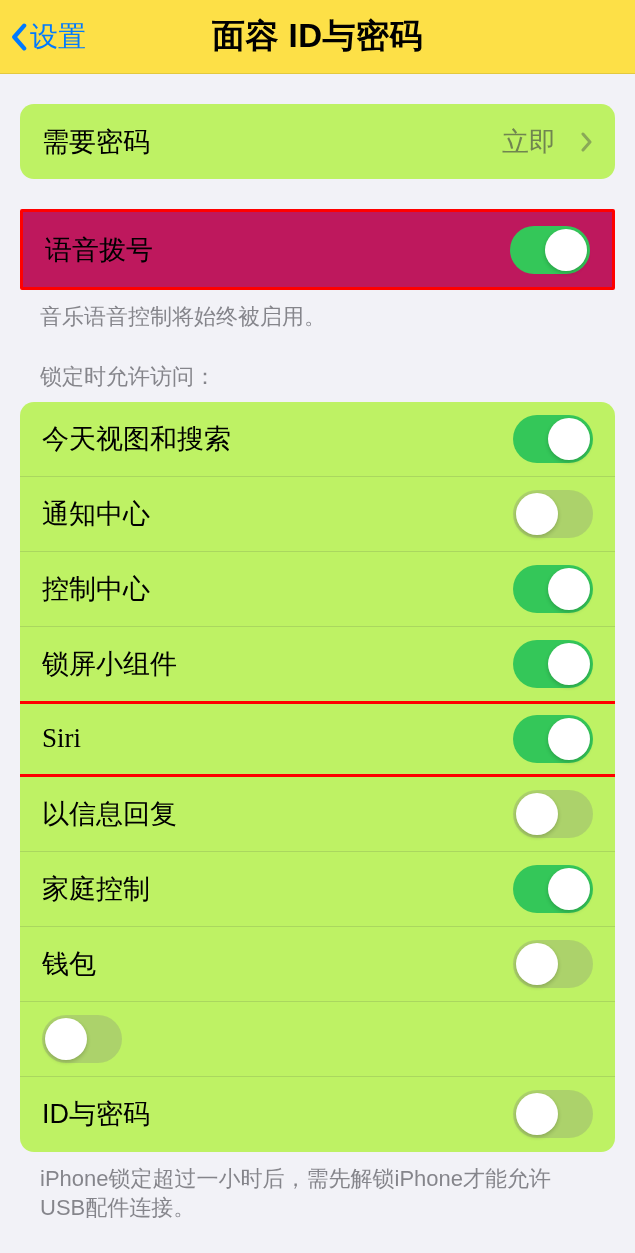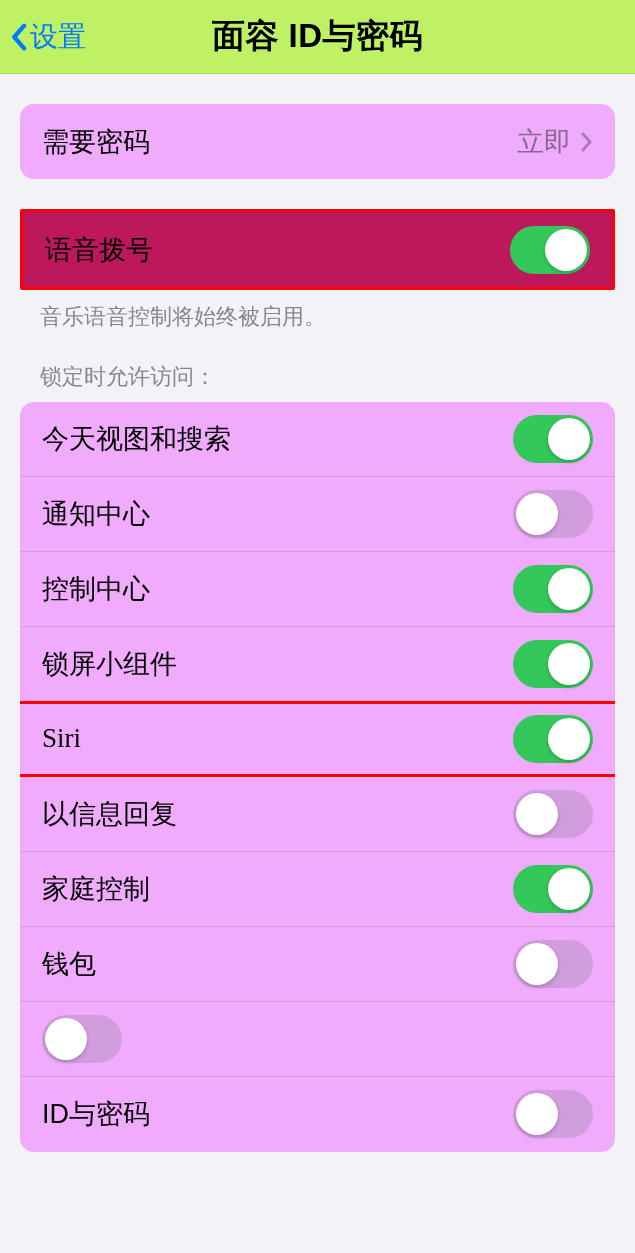--- a/index.html
+++ b/index.html
@@ -10,21 +10,21 @@
     }
     body {
       width: 635px;
       height: 1253px;
       background: #f2f2f7;
       font-family: -apple-system, "SF Pro Text", "Helvetica Neue", Arial, sans-serif;
       overflow: hidden;
     }
     .navbar {
       height: 74px;
-      background: #bef264;
+      background: #fde047;
       border-bottom: 1px solid rgba(0,0,0,0.1);
       display: flex;
       align-items: center;
       position: relative;
       padding: 0 10px;
     }
     .back-btn {
       display: flex;
       align-items: center;
       color: #007aff;
@@ -43,21 +43,21 @@
       font-size: 33px;
       font-weight: 600;
       color: #000;
       letter-spacing: 0.5px;
     }
     .content {
       padding: 0;
     }
     .group {
       margin: 30px 20px 0 20px;
-      background: #f0abfc;
+      background: #bef264;
       border-radius: 14px;
       overflow: hidden;
       text-align: center;
     }
     .group-first {
       margin-top: 30px;
     }
     .row {
       display: flex;
       align-items: center;
@@ -70,21 +70,21 @@
     .row:last-child {
       border-bottom: none;
     }
     .row-label {
       font-size: 27px;
       color: #000;
     }
     .row-right {
       display: flex;
       align-items: center;
-      gap: 10px;
+      gap: 25px;
     }
     .row-value {
       font-size: 27px;
       color: rgba(60,60,67,0.6);
     }
     .chevron {
       width: 12px;
       height: 20px;
       color: rgba(60,60,67,0.4);
     }
@@ -250,14 +250,15 @@
         </div>
       </div>
       <div class="row">
         <span class="row-label">ID与密码</span>
         <div class="toggle toggle-off">
           <div class="toggle-knob"></div>
         </div>
       </div>
     </div>
 
+  <div class="footer-text">iPhone锁定超过一小时后，需先解锁iPhone才能允许USB配件连接。</div>
 
 </div>
 
 </body></html>

